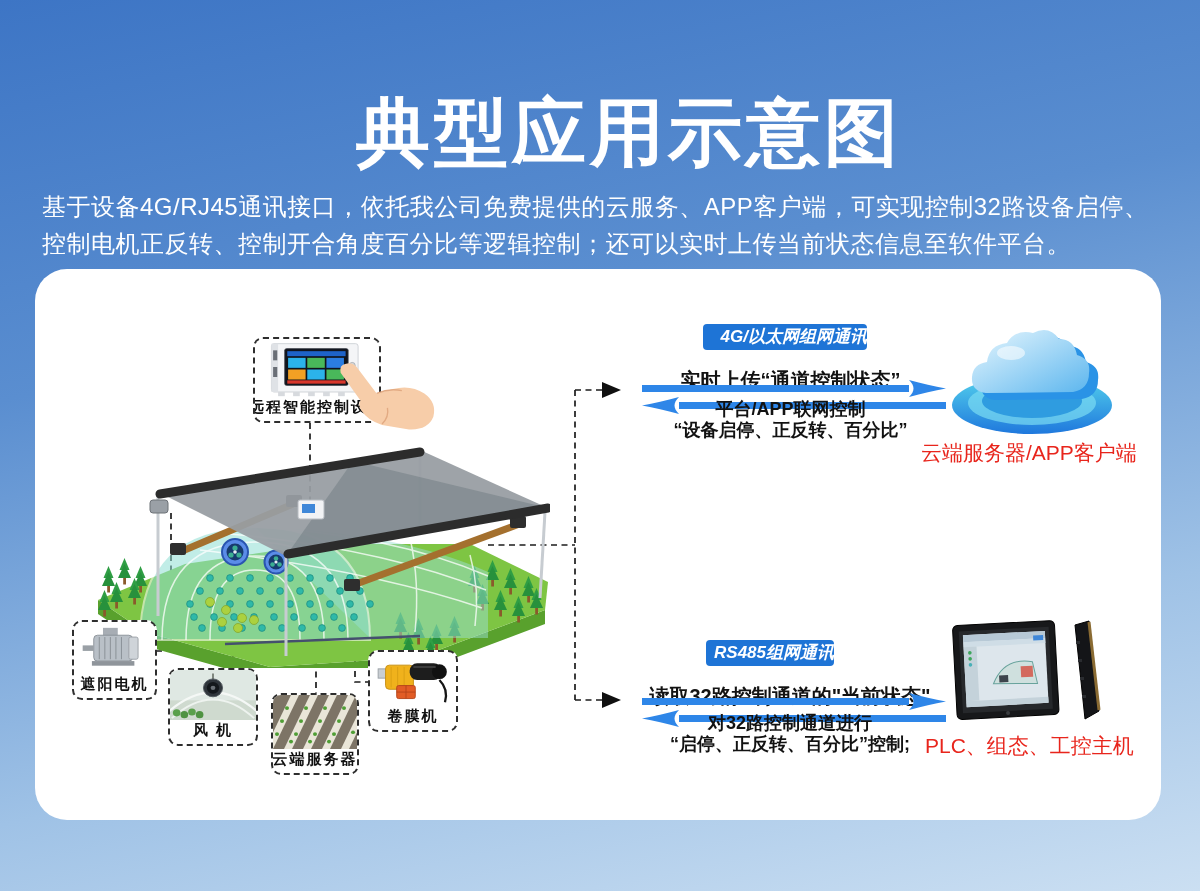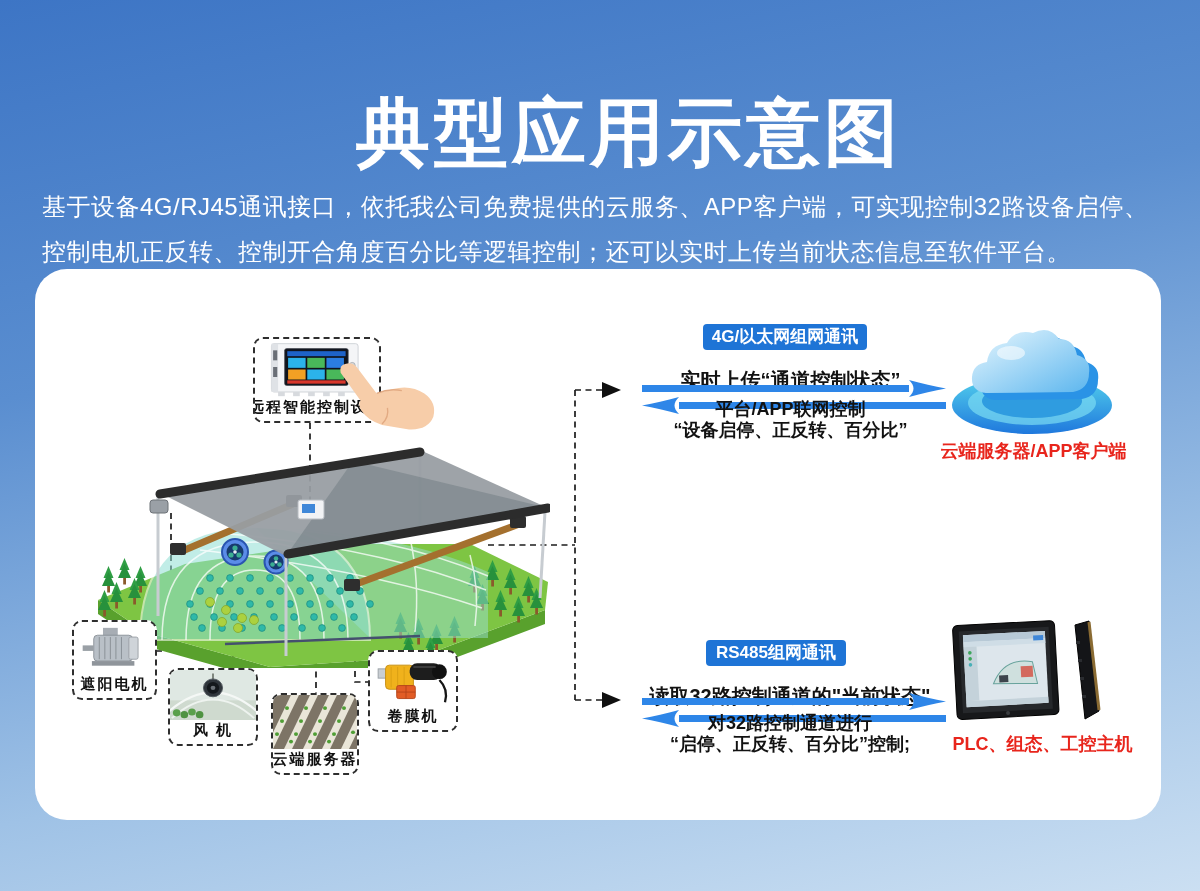--- a/index.html
+++ b/index.html
@@ -3,36 +3,36 @@
 <meta charset="utf-8">
 <style>
   html,body{margin:0;padding:0;}
   .canvas{position:relative;width:1200px;height:891px;overflow:hidden;
     background:linear-gradient(168deg,#3d75c5 0%,#5a8ed0 35%,#9fc2e6 72%,#cbdff2 100%);
     font-family:"Liberation Sans",sans-serif;}
   .title{position:absolute;top:34px;left:0;width:100%;text-align:center;
     font-size:74px;font-weight:800;color:#ffffff;letter-spacing:4px;margin-left:29px;}
   .desc{position:absolute;left:42px;color:#ffffff;font-size:24px;font-weight:500;
     white-space:nowrap;letter-spacing:0.5px;}
-  .desc1{top:167px}.desc2{top:212px}
+  .desc1{top:167px}.desc2{top:204px}
   .panel{position:absolute;left:35px;top:269px;width:1126px;height:551px;
     background:#ffffff;border-radius:32px;}
   .connectors{position:absolute;left:0;top:0;width:1126px;height:551px;z-index:1;}
   .badge{position:absolute;z-index:3;background:var(--badge-blue,#1e74d6);color:#fff;
-    font-size:17px;font-weight:700;text-align:center;border-radius:4px;
-    height:26px;line-height:26px;}
+    font-size:17px;font-weight:700;text-align:right;border-radius:4px;
+    height:26px;line-height:26px;font-style:italic;}
   .badge-top{left:668px;top:55px;width:164px;}
-  .badge-bottom{left:671px;top:371px;width:140px;}
+  .badge-bottom{left:671px;top:371px;width:128px;}
   .link-text{position:absolute;z-index:3;text-align:center;color:#121212;font-weight:700;white-space:nowrap;}
   .t20{font-size:20px;margin-top:12px;}
   .t19{font-size:18px;line-height:21px;}
   .arrows{position:absolute;z-index:3;width:306px;height:36px;}
   .bar{fill:var(--arrow-blue,#2e86e8);}
-  .endpoint{position:absolute;z-index:3;text-align:center;color:var(--label-red,#e8251c);
-    font-size:18px;font-weight:700;white-space:nowrap;}
+  .endpoint{position:absolute;z-index:3;color:var(--label-red,#e8251c);
+    font-size:21px;font-weight:400;white-space:nowrap;}
   .callout{position:absolute;z-index:3;background:#fff;border:2px dashed #2e2e2e;border-radius:10px;
     display:flex;flex-direction:column;align-items:center;box-sizing:border-box;overflow:hidden;}
   .callout .art{flex:1 1 auto;width:94%;min-height:0;}
   .cap{flex:0 0 auto;font-size:15px;font-weight:700;color:#111;letter-spacing:2px;
     padding:1px 2px 4px 2px;white-space:nowrap;}
   .eq-shade{left:37px;top:351px;width:85px;height:80px;padding-top:4px;justify-content:center;}
   .eq-fan{left:133px;top:399px;width:90px;height:78px;text-align:right;}
   .eq-fan .art,.eq-drip .art{width:100%;}
   .eq-drip{left:236px;top:424px;width:88px;height:82px;}
   .eq-roll{left:333px;top:381px;width:90px;height:82px;padding-top:2px;}

